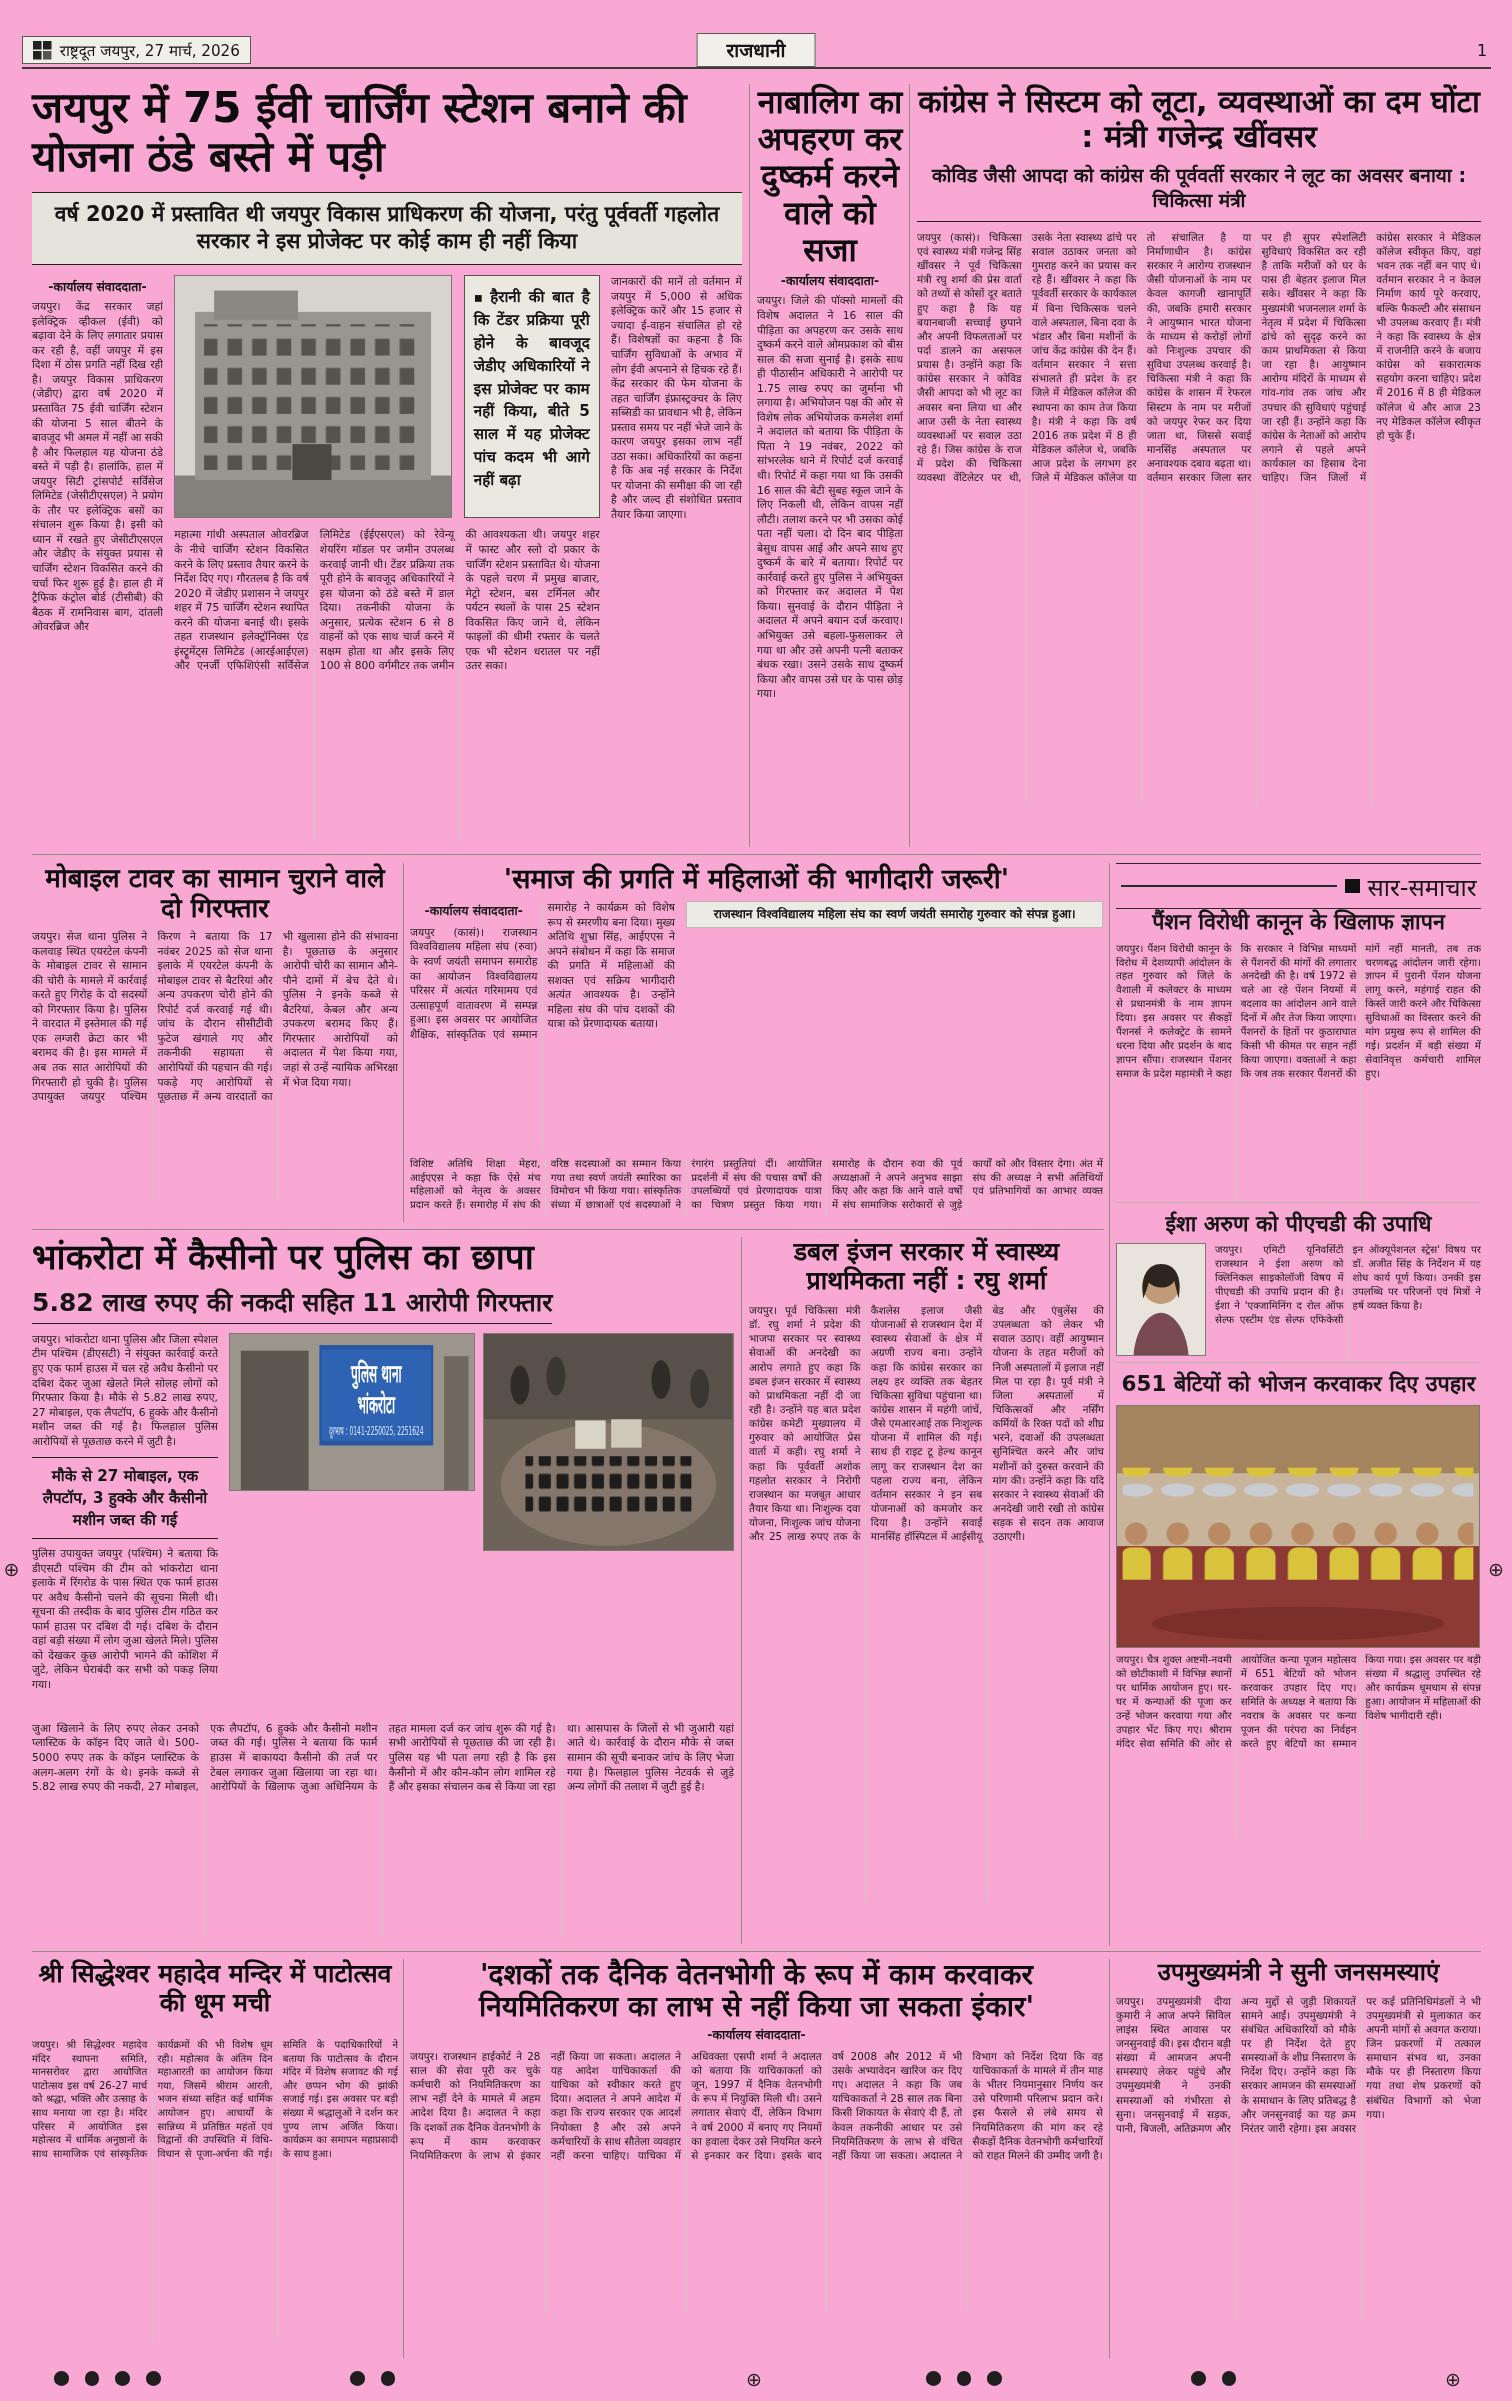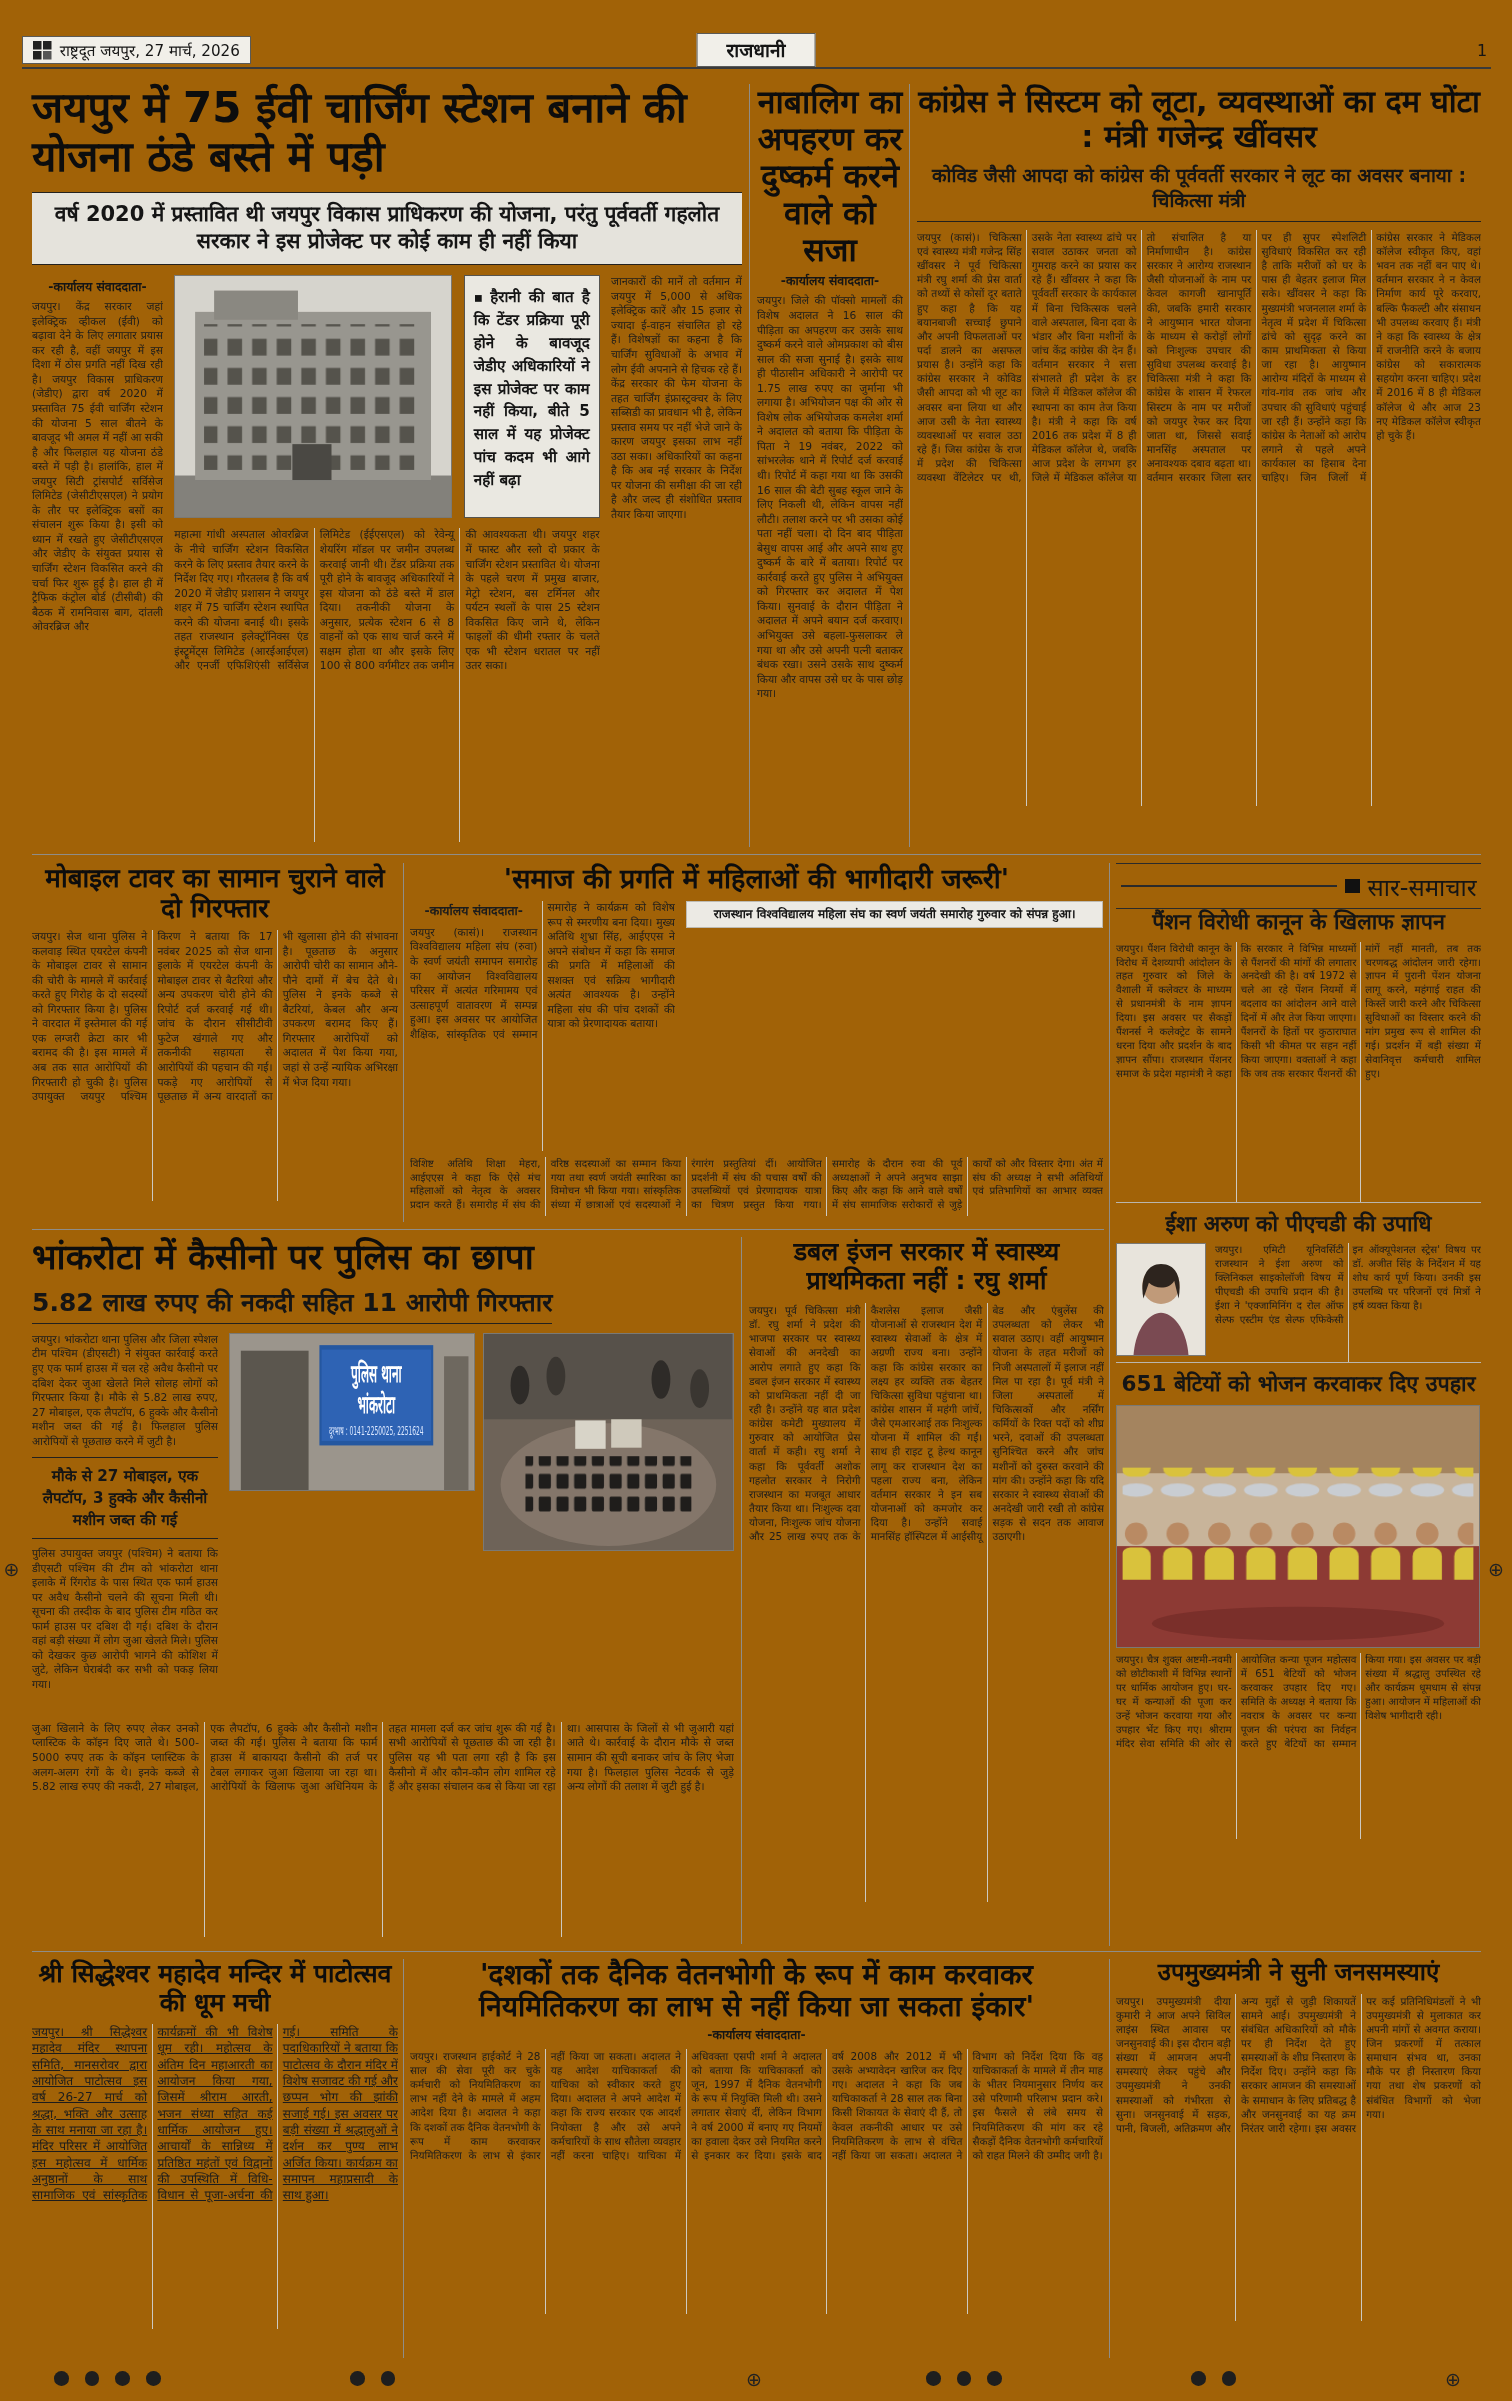--- a/index.html
+++ b/index.html
@@ -1,17 +1,17 @@
 <!DOCTYPE html>
 <html lang="hi" style="font-size:9px"><head>
 <meta charset="utf-8">
 <style>
 *{margin:0;padding:0;box-sizing:border-box;}
 html,body{background:#9a9a9a;}
-.page{position:relative;width:1512px;height:2401px;background:#a16207;font-family:"DejaVu Sans",sans-serif;color:#151515;overflow:hidden;margin:0 auto;}
+.page{position:relative;width:1512px;height:2401px;background:#f9a8d4;font-family:"DejaVu Sans",sans-serif;color:#151515;overflow:hidden;margin:0 auto;}
 .abs{position:absolute;}
 .headline{font-weight:700;line-height:1.16;color:#0d0d0d;}
 .byline{font-weight:700;font-size:12.4px;text-align:center;margin:2.3px 0 5.6px;}
 .body-text{font-size:10.7px;line-height:1.36;text-align:justify;color:#1c1c1c;overflow:hidden;}
 .rule-h{position:absolute;background:#8f8d88;height:1.1px;}
 .rule-v{position:absolute;background:#8f8d88;width:1.1px;}
 .photo{position:relative;overflow:hidden;background:#b5b3aa;border:0.6px solid #7a7975;}
 .photo svg{display:block;width:100%;height:100%;}
 .caption{font-size:12px;font-weight:700;text-align:center;background:#eceae4;border:0.6px solid #bdbab2;padding:4.5px 5.6px;line-height:1.3;}
 
@@ -59,21 +59,21 @@
 .cas-sub{margin-top:6.8px;font-size:25px;font-weight:700;border-bottom:1.7px solid #23211e;display:inline-block;padding-bottom:4.5px;}
 .cas-grid{margin-top:9px;display:grid;grid-template-columns:186px 1fr;gap:11.3px;height:380px;}
 .cas-left{overflow:hidden;}
 .cas-right{display:flex;flex-direction:row;gap:8px;}
 .cas-inset{border-top:1.7px solid #23211e;border-bottom:1.7px solid #23211e;font-size:15.2px;font-weight:700;text-align:center;padding:6.8px 3.4px;margin:8px 0;line-height:1.45;}
 .cas-body{margin-top:9px;column-count:4;column-gap:11.3px;column-rule:0.6px solid #ccc9c1;height:215px;}
 
 .raghu-head{font-size:25px;text-align:center;}
 .raghu-body{margin-top:8px;column-count:3;column-gap:10.2px;column-rule:0.6px solid #ccc9c1;height:599px;font-size:10.4px;}
 .tmpl-head{font-size:25px;text-align:center;}
-.tmpl-body{margin-top:7px;column-count:3;column-gap:10.2px;column-rule:0.6px solid #ccc9c1;height:305px;font-size:12px;text-decoration:underline;}
+.tmpl-body{margin-top:21px;column-count:3;column-gap:10.2px;column-rule:0.6px solid #ccc9c1;height:305px;font-size:10px;}
 .court-head{font-size:28px;text-align:center;}
 .court-body{margin-top:4.5px;column-count:5;column-gap:10.2px;column-rule:0.6px solid #ccc9c1;height:265px;font-size:10.4px;}
 .dep-head{font-size:24px;text-align:center;}
 .dep-body{margin-top:6.8px;column-count:3;column-gap:10.2px;column-rule:0.6px solid #ccc9c1;height:327px;font-size:10.4px;}
 
 .dot{width:14.7px;height:14.7px;border-radius:50%;background:#1e1e1e;display:inline-block;margin-right:16px;}
 .reg{font-size:19px;color:#222;}
 .footer-group{position:absolute;top:2371px;}
 </style>
 </head>

